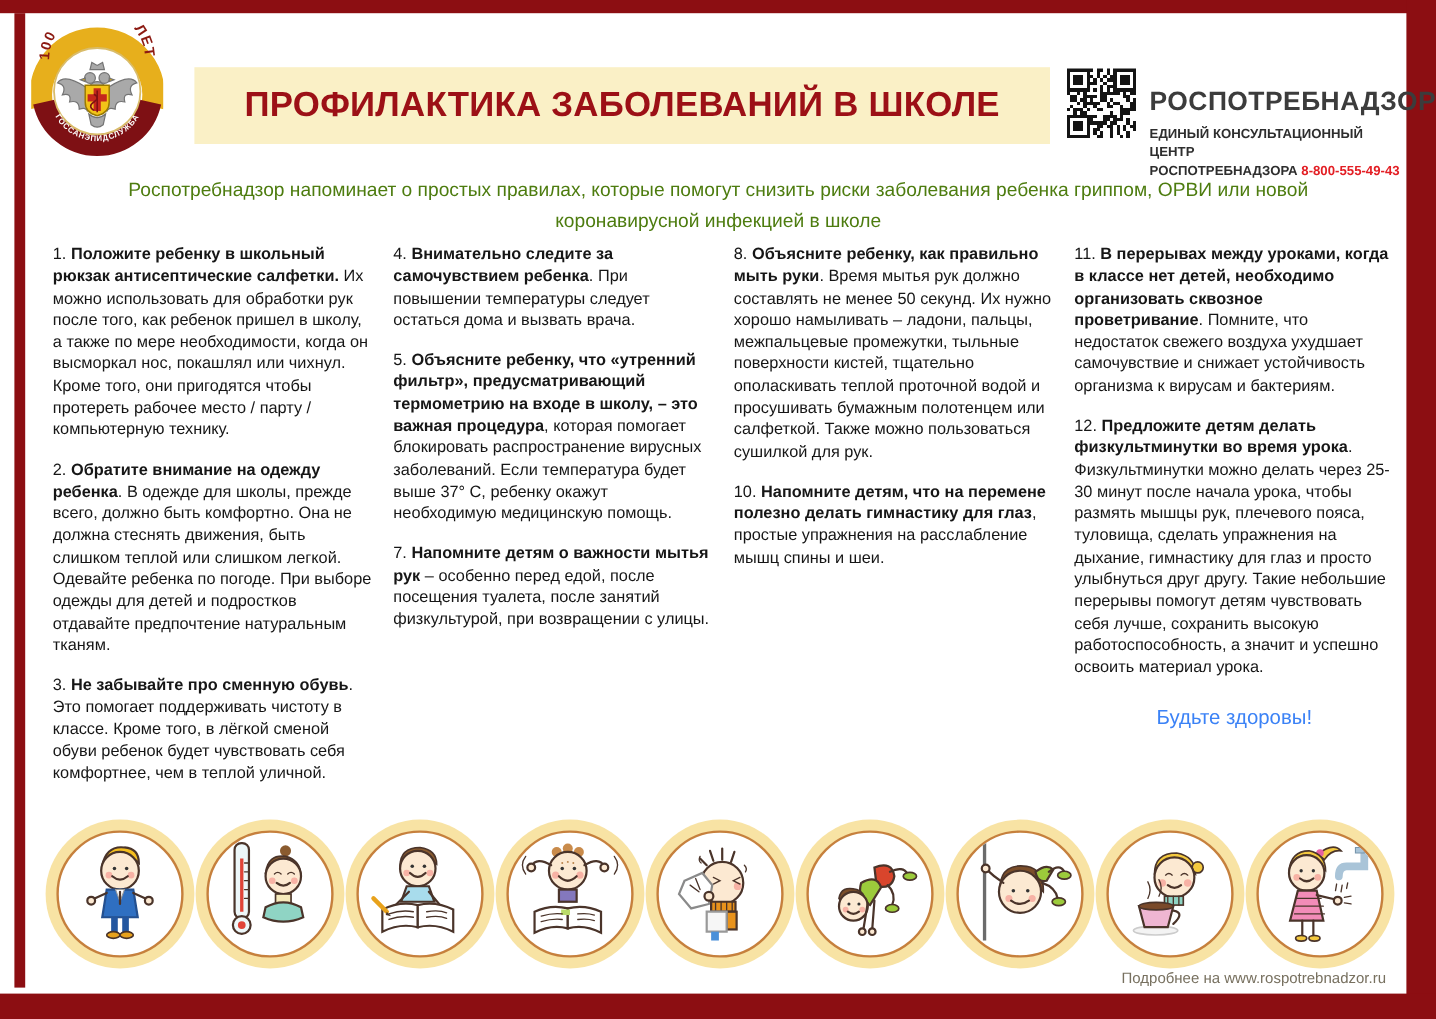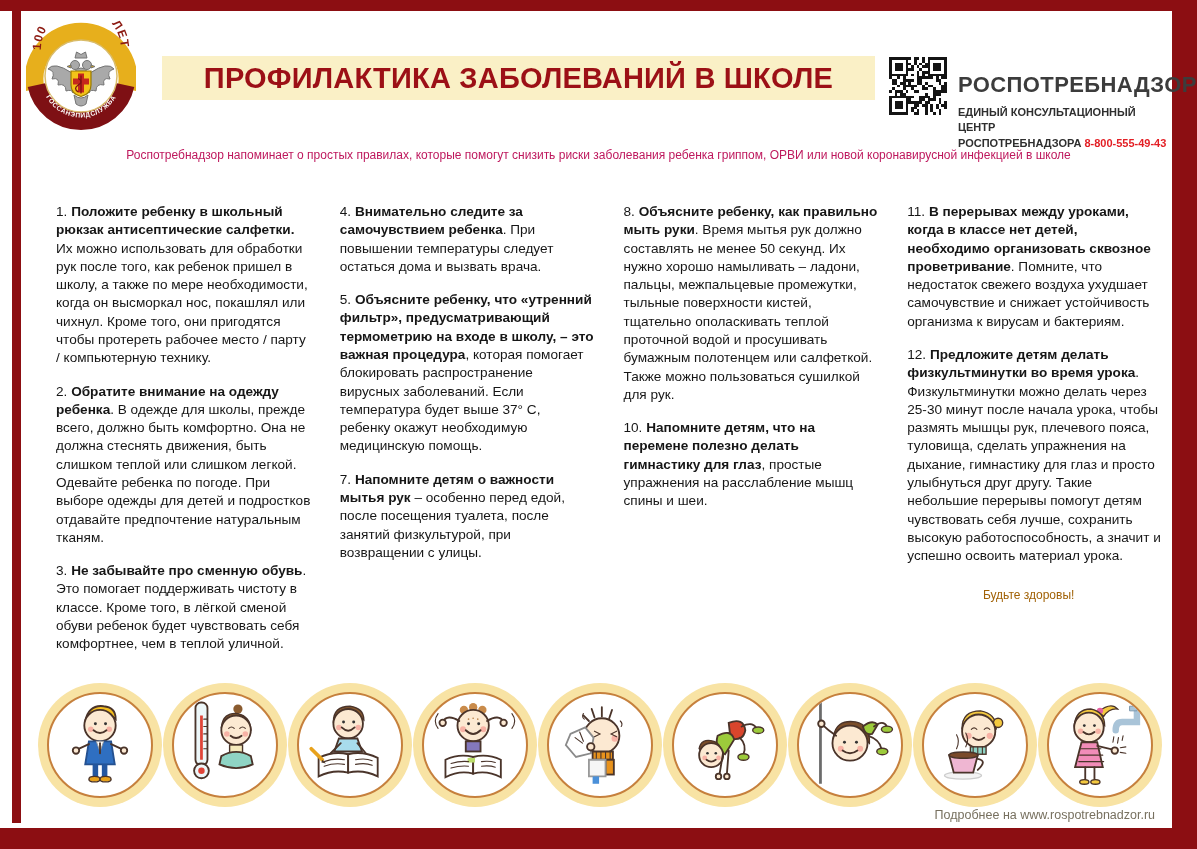--- a/index.html
+++ b/index.html
@@ -9,39 +9,39 @@
   .bar-top{left:0;top:0;width:1197px;height:11px;}
   .bar-left{left:12px;top:11px;width:9px;height:812px;}
   .bar-right{left:1172px;top:0;width:25px;height:849px;}
   .bar-bottom{left:0;top:828px;width:1197px;height:21px;}
 
   .emblem{position:absolute;left:26px;top:20px;width:110px;height:112px;}
   .emblem svg{width:100%;height:100%;}
   .emblem-years{font-size:12px;font-weight:bold;fill:#8C1A12;letter-spacing:1px;}
   .emblem-ribbon{font-size:6.6px;font-weight:bold;fill:#fff;letter-spacing:.6px;}
 
-  .band{position:absolute;left:162px;top:56px;width:713px;height:44px;background:#FAF0C6;
+  .band{position:absolute;left:162px;top:56px;width:713px;height:64px;background:#FAF0C6;
         display:flex;align-items:center;justify-content:center;}
   .title{font-size:29px;font-weight:bold;color:#9C1016;letter-spacing:.2px;white-space:nowrap;}
 
   .qr{position:absolute;left:889px;top:57px;width:58px;height:58px;}
   .agency{position:absolute;left:958px;top:72px;width:212px;}
   .agency-name{font-size:22px;font-weight:600;color:#3C3C3C;letter-spacing:.4px;white-space:nowrap;}
   .agency-sub{margin-top:7px;font-size:11px;font-weight:bold;color:#2E2E2E;line-height:1.4;}
   .phone{color:#E31E24;white-space:nowrap;}
 
   .subtitle{position:absolute;left:98px;top:146px;width:1001px;text-align:center;
-            color:#be185d;font-size:12px;line-height:1.62;}
+            color:#4d7c0f;font-size:16px;line-height:1.62;}
 
   .tips{position:absolute;left:44px;top:203px;width:1118px;display:grid;
         grid-template-columns:repeat(4,1fr);column-gap:17px;
         font-size:13.6px;line-height:1.345;color:#161616;}
-  .tip{margin:0 0 15px 12px;}
+  .tip{margin:0 0 15px 0;}
   .tip b{font-weight:bold;}
-  .closing{margin-top:22px;text-align:center;color:#a16207;font-size:12px;}
+  .closing{margin-top:22px;text-align:center;color:#3b82f6;font-size:17px;}
 
   .kids{position:absolute;left:38px;top:683px;width:1124px;display:flex;justify-content:space-between;}
   .kid{width:124px;height:124px;border-radius:50%;background:#F8E3A4;
        display:flex;align-items:center;justify-content:center;flex:0 0 auto;}
   .kid-inner{width:102px;height:102px;border-radius:50%;background:#fff;border:2px solid #C6803D;
        display:flex;align-items:center;justify-content:center;overflow:hidden;}
   .kid-inner svg{width:96px;height:96px;}
   .ln{stroke:#4A342A;fill:none;stroke-width:2;stroke-linecap:round;}
   .thin{stroke:#4A342A;fill:none;stroke-width:1.2;stroke-linecap:round;}
   .skin{fill:#FCE9D2;stroke:#4A342A;stroke-width:2;}

